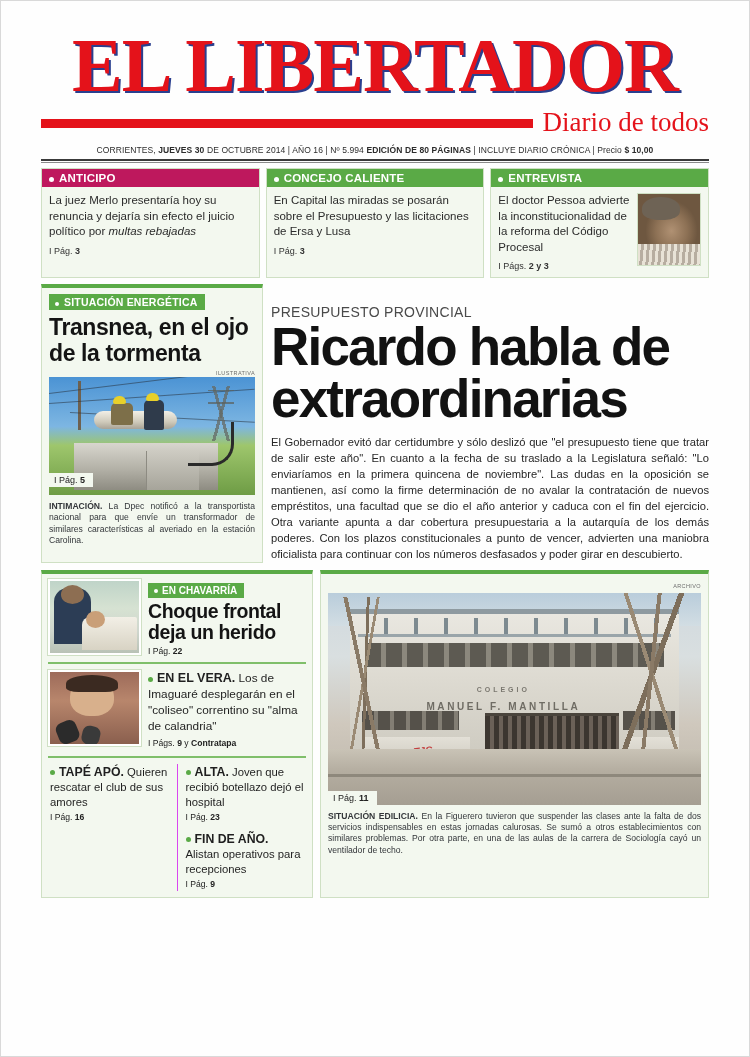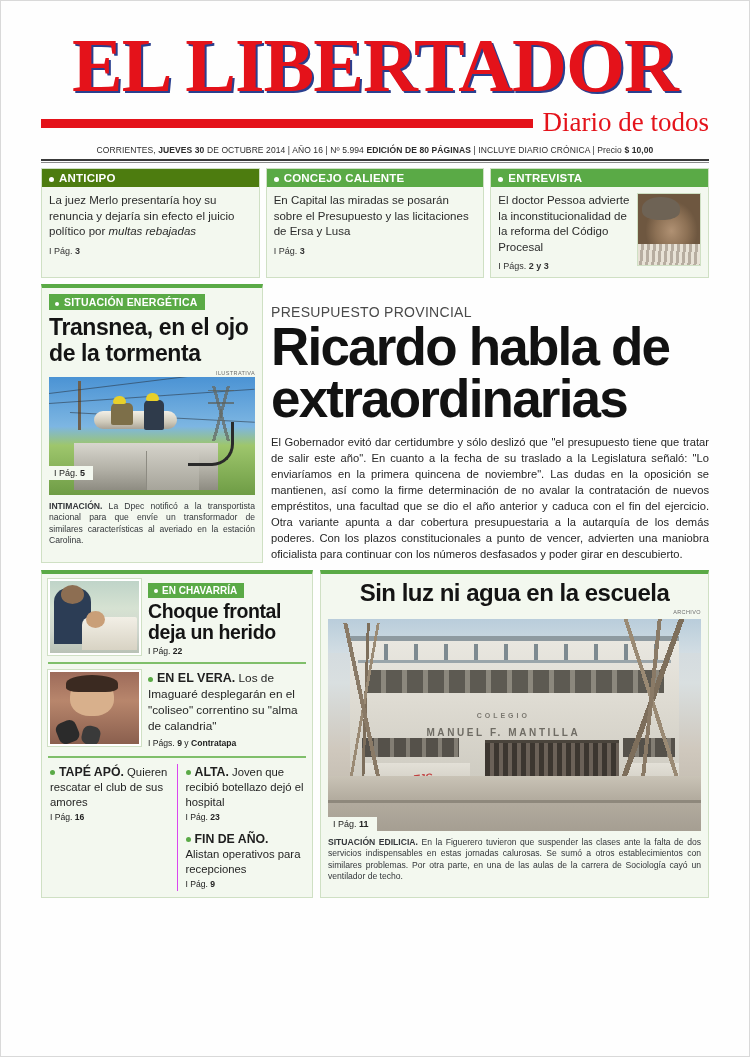--- a/index.html
+++ b/index.html
@@ -85,21 +85,21 @@
     display: flex;
     flex-direction: column;
   }
   .teaser-head {
     color: #ffffff;
     font-size: 11.5px;
     font-weight: bold;
     letter-spacing: 0.2px;
     padding: 3px 7px 3px 7px;
   }
-  .teaser-head.red { background: #4d7c0f; }
+  .teaser-head.red { background: #be185d; }
   .teaser-head.green { background: #5aaa46; }
   .teaser-head .bullet {
     display: inline-block;
     width: 5px; height: 5px;
     border-radius: 50%;
     background: #ffffff;
     margin-right: 5px;
     vertical-align: middle;
   }
   .teaser-body {
@@ -267,21 +267,21 @@
   .pe-cables {
     position: absolute;
     right: 10%; top: 38%;
     width: 46px; height: 44px;
     border: 3px solid #2a2a2a;
     border-left: none; border-top: none;
     border-radius: 0 0 22px 0;
   }
   .page-tag {
     position: absolute;
-    left: 0; bottom: 15px;
+    left: 0; bottom: 8px;
     background: #f3f8ef;
     font-size: 9px;
     font-weight: bold;
     padding: 2px 8px 2px 5px;
     color: #222;
   }
   .page-tag span { font-weight: normal; }
   .caption {
     font-size: 8.6px;
     line-height: 1.32;
@@ -850,21 +850,20 @@
             <div class="mini-page">
               <span>I Pág. </span><b>9</b>
             </div>
           </div>
         </div>
       </div>
 
     </div>
 
     <div class="col-lower-right">
-      <div class="school-headline">Sin luz ni agua en la escuela</div>
       <div class="credit-right">ARCHIVO</div>
 
       <div class="photo-school">
         <div class="sch-sky"></div>
         <div class="sch-building"></div>
         <div class="sch-rail"></div>
         <div class="sch-upper-windows"></div>
         <div class="sch-sign1">COLEGIO</div>
         <div class="sch-sign2">MANUEL F. MANTILLA</div>
         <div class="sch-lowwin-l"></div>

